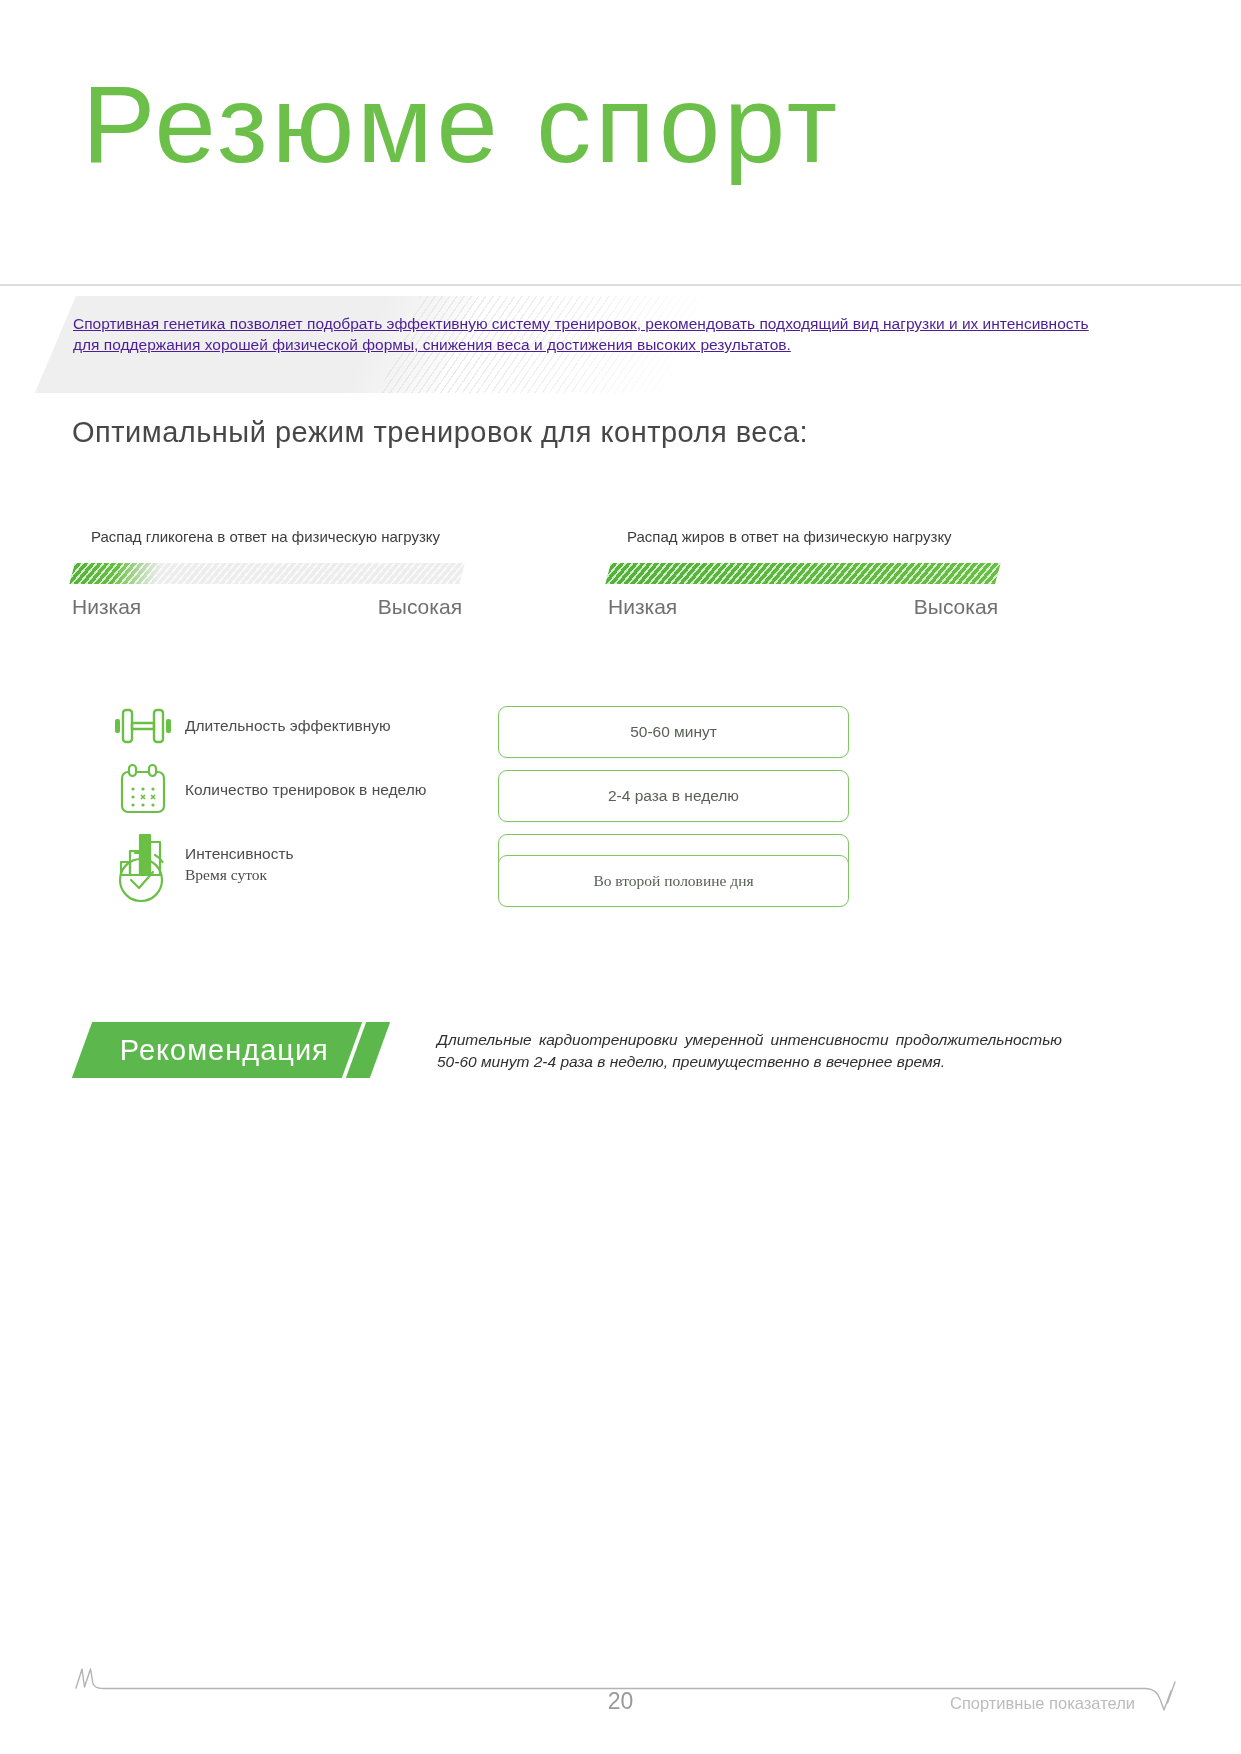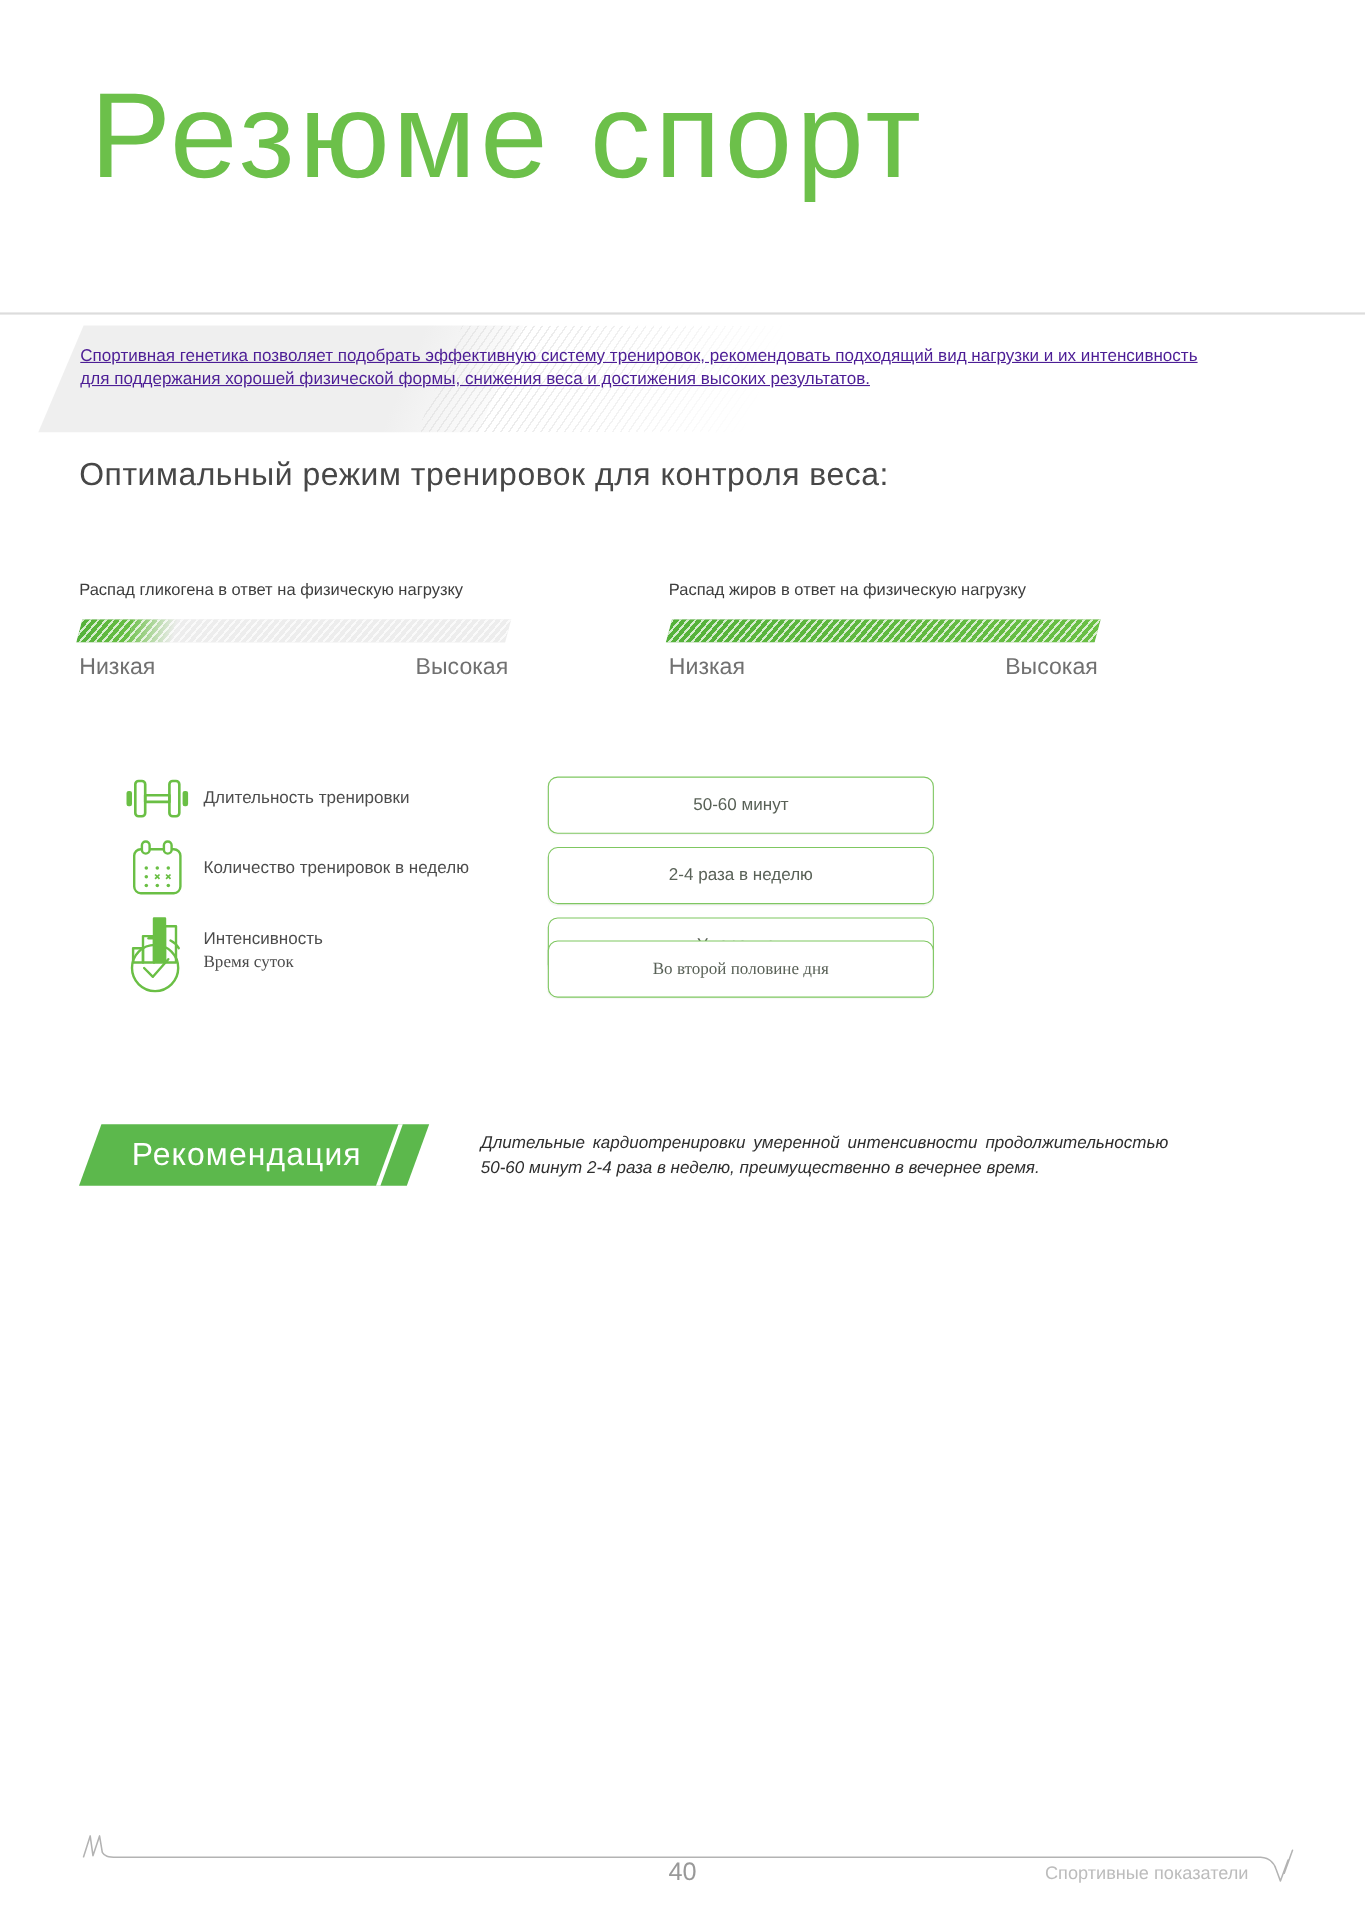--- a/index.html
+++ b/index.html
@@ -75,21 +75,21 @@
     font-size: 29px;
     letter-spacing: 0.5px;
     color: #474747;
     white-space: nowrap;
   }
 
   
   .meter { position: absolute; top: 528px; width: 390px; }
   .meter--glycogen { left: 72px; }
   .meter--fat { left: 608px; }
-  .meter-label { font-size: 15px; color: #3d3d3d; white-space: nowrap; }
+  .meter-label { font-size: 15px; color: #3d3d3d; white-space: nowrap; margin-left: 19px; }
   .meter-bar {
     position: relative;
     margin-top: 18px;
     height: 21px;
     overflow: hidden;
     transform: skewX(-15deg);
     background: #ededed;
   }
   .meter-bar::before {
     content: "";
@@ -266,21 +266,21 @@
   <div class="param-row row-duration">
     <span class="param-icon">
       <svg width="60" height="40" viewBox="0 0 60 40" fill="none" stroke="#6abf45" stroke-width="2.4" stroke-linejoin="round">
         <rect x="2" y="13" width="5" height="14" rx="2" fill="#6abf45" stroke="none"></rect>
         <rect x="10" y="4" width="9" height="32" rx="3"></rect>
         <rect x="19" y="17" width="22" height="6"></rect>
         <rect x="41" y="4" width="9" height="32" rx="3"></rect>
         <rect x="53" y="13" width="5" height="14" rx="2" fill="#6abf45" stroke="none"></rect>
       </svg>
     </span>
-    <div class="param-label">Длительность тренировки</div>
+    <div class="param-label">Длительность эффективную</div>
     <div class="param-value-box">50-60 минут</div>
   </div>
 
   <div class="param-row row-frequency">
     <span class="param-icon">
       <svg width="50" height="56" viewBox="0 0 50 56" fill="none" stroke="#6abf45" stroke-width="2.2" stroke-linejoin="round">
         <rect x="4" y="10" width="42" height="40" rx="6"></rect>
         <rect x="11" y="3" width="7" height="11" rx="3.5" fill="#ffffff"></rect>
         <rect x="31" y="3" width="7" height="11" rx="3.5" fill="#ffffff"></rect>
         <g fill="#6abf45" stroke="none">
@@ -329,16 +329,16 @@
   </div>
 
   <div class="rec-banner">
     <span class="rec-banner-label">Рекомендация</span>
   </div>
   <div class="rec-text">Длительные кардиотренировки умеренной интенсивности продолжительностью 50-60 минут 2-4 раза в неделю, преимущественно в вечернее время.</div>
 
   <svg class="footer-line-svg" viewBox="0 0 1120 60" fill="none" stroke="#b3b3b3" stroke-width="1.4" stroke-linejoin="round" stroke-linecap="round">
     <path d="M6 26 L12 7 L14.5 25 L20.5 7 L23 22 C 25 25.5 28 26.5 36 26.5 L1076 26.5 C 1084 27 1088 31 1090 37 L1094 48 L1101 29 L1097.5 41 L1105 20"></path>
   </svg>
-  <div class="footer-page-number">40</div>
+  <div class="footer-page-number">20</div>
   <div class="footer-section-label">Спортивные показатели</div>
 
 </div>
 
 </body></html>

